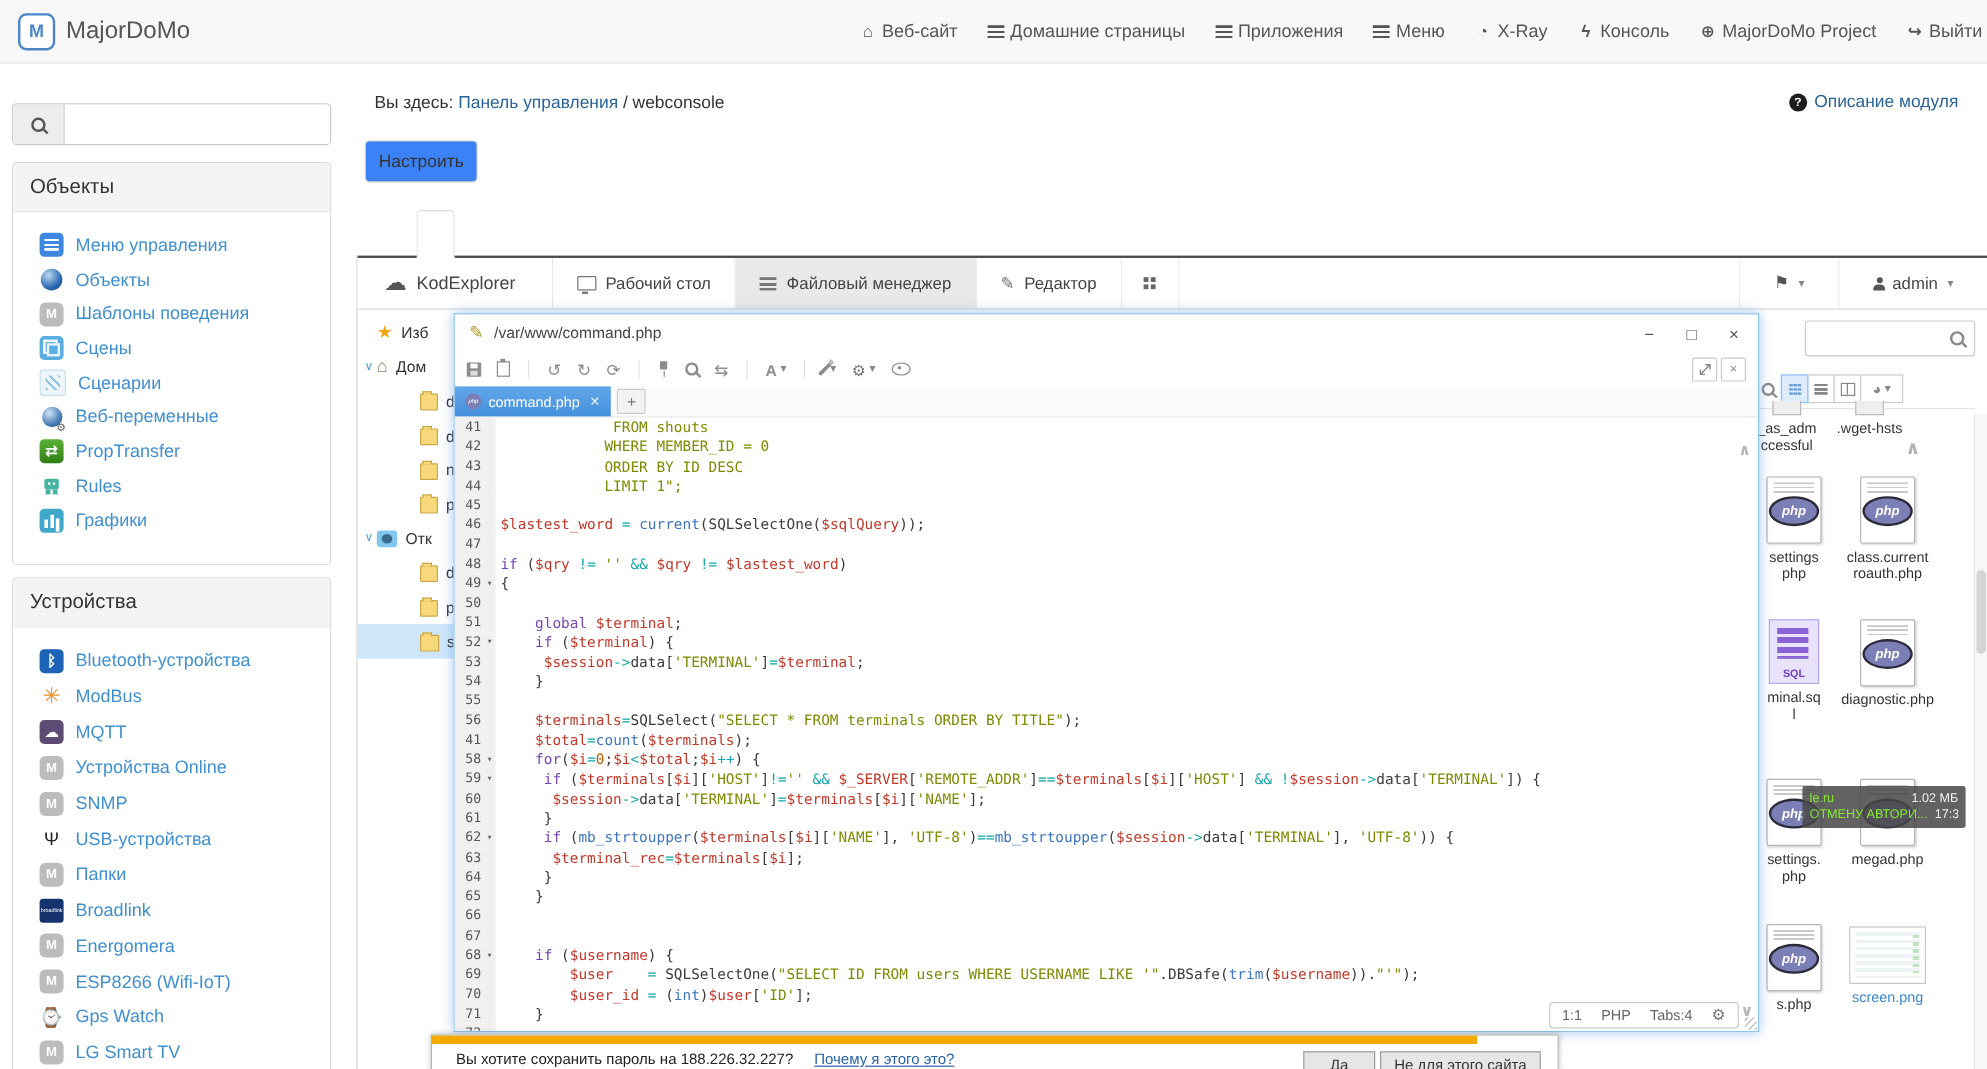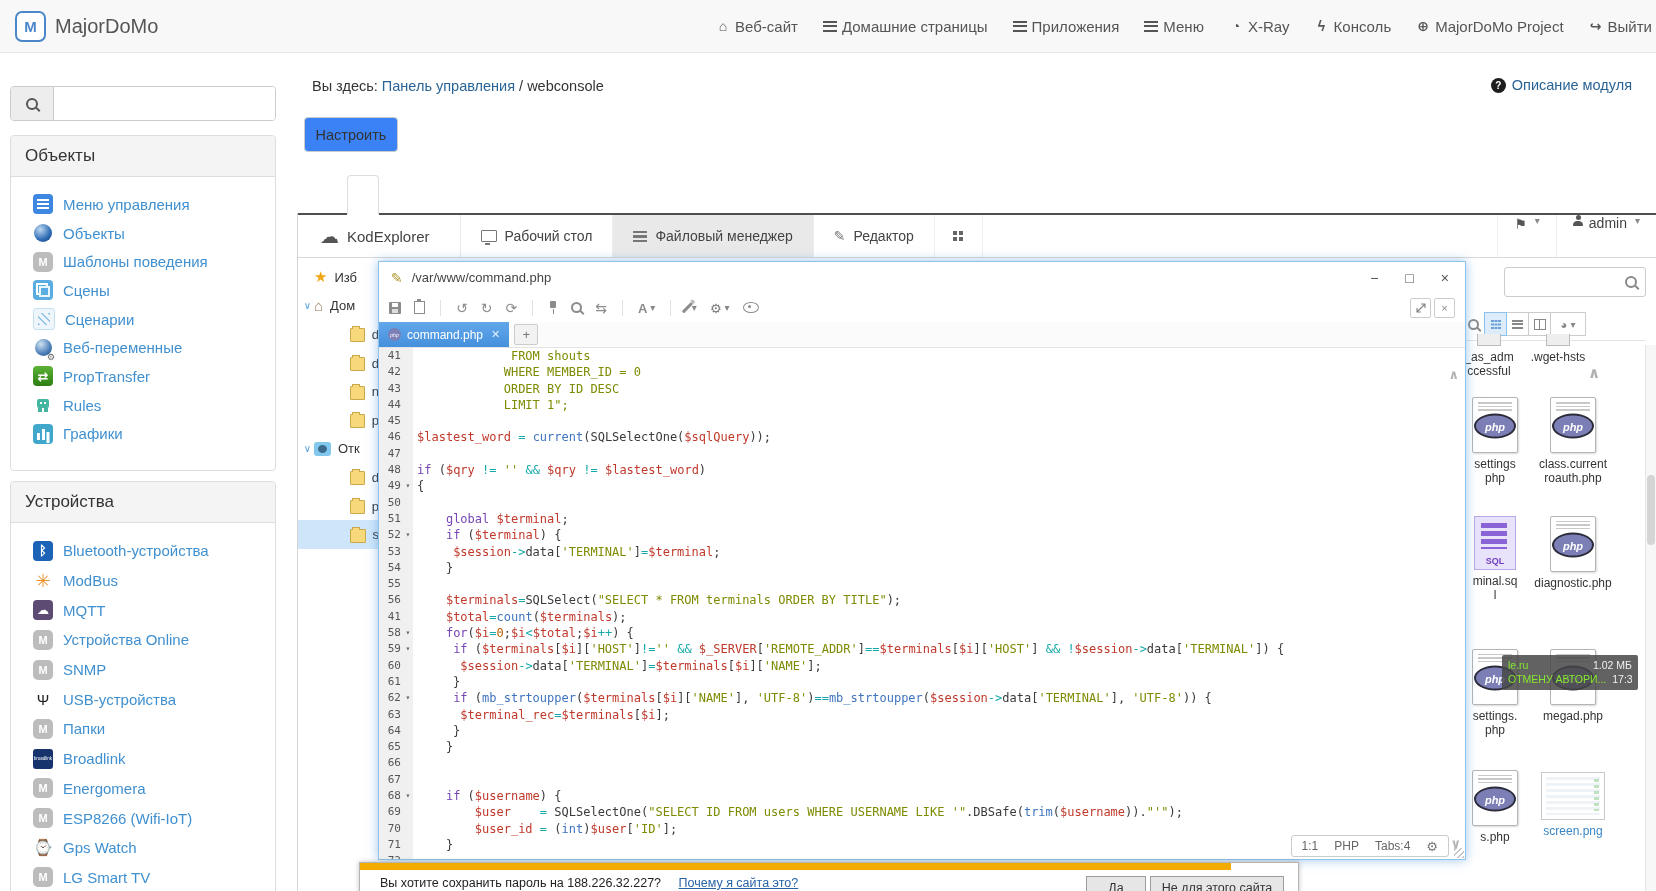--- a/index.html
+++ b/index.html
@@ -99,21 +99,21 @@
   .k-ic{margin-right:8px;display:inline-flex;align-items:center;justify-content:center}
   .k-ic.desktop-icon{width:14px;height:10px;border:1.5px solid #777;border-radius:1px;position:relative}
   .k-ic.desktop-icon::after{content:"";position:absolute;left:3px;bottom:-4px;width:5px;height:2px;background:#777}
   .k-ic.stack-icon{width:14px;height:11px;background:repeating-linear-gradient(#777 0 2.5px,transparent 2.5px 4.5px)}
   .k-ic.edit-icon::before{content:"✎";color:#777;font-size:14px}
   .kmenu-grid{padding:0 18px}
   .ic-grid{width:11px;height:11px;position:relative}
   .ic-grid::before{content:"";position:absolute;width:4px;height:4px;background:#666;
        box-shadow:6px 0 0 #666,0 6px 0 #666,6px 6px 0 #666}
   .kod-right{margin-left:auto;display:flex;align-items:center}
-  .flag-wrap,.user-wrap{display:flex;gap:5px;padding:0 16px;height:100%;border-left:1px solid #eee;cursor:pointer}
+  .flag-wrap,.user-wrap{display:flex;align-items:center;gap:5px;padding:0 28px;height:100%;border-left:1px solid #eee;cursor:pointer}
   .flag-icon::before{content:"⚑";color:#555;font-size:14px}
   .caret::after{content:"▾";color:#888;font-size:10px;margin-left:3px}
   .person-icon{width:11px;height:11px;position:relative;display:inline-block}
   .person-icon::before{content:"";position:absolute;top:0;left:3px;width:5px;height:5px;border-radius:50%;background:#555}
   .person-icon::after{content:"";position:absolute;bottom:0;left:.5px;width:10px;height:5px;border-radius:5px 5px 1px 1px;background:#555}
   .user-name{font-size:14px;color:#444}
   
   .tree{position:absolute;left:0;top:50px;width:81px;overflow:hidden}
   .trow{height:28.6px;display:flex;align-items:center;white-space:nowrap}
   .trow.sel{background:#cfe6fa}
@@ -818,17 +818,17 @@
     <span>Tabs:4</span>
     <span class="gear-ic"></span>
   </div>
   <div class="resize-corner"></div>
 </div>
 
 <div class="notif">
   <div class="notif-stripe"></div>
   <div class="notif-text">
     <span>Вы хотите сохранить пароль на 188.226.32.227?</span>
-    <a>Почему я сайта это?</a>
+    <a>Почему я этого это?</a>
   </div>
   <div class="notif-btn notif-yes">Да</div>
   <div class="notif-btn notif-no">Не для этого сайта</div>
 </div>
 
 </body></html>

